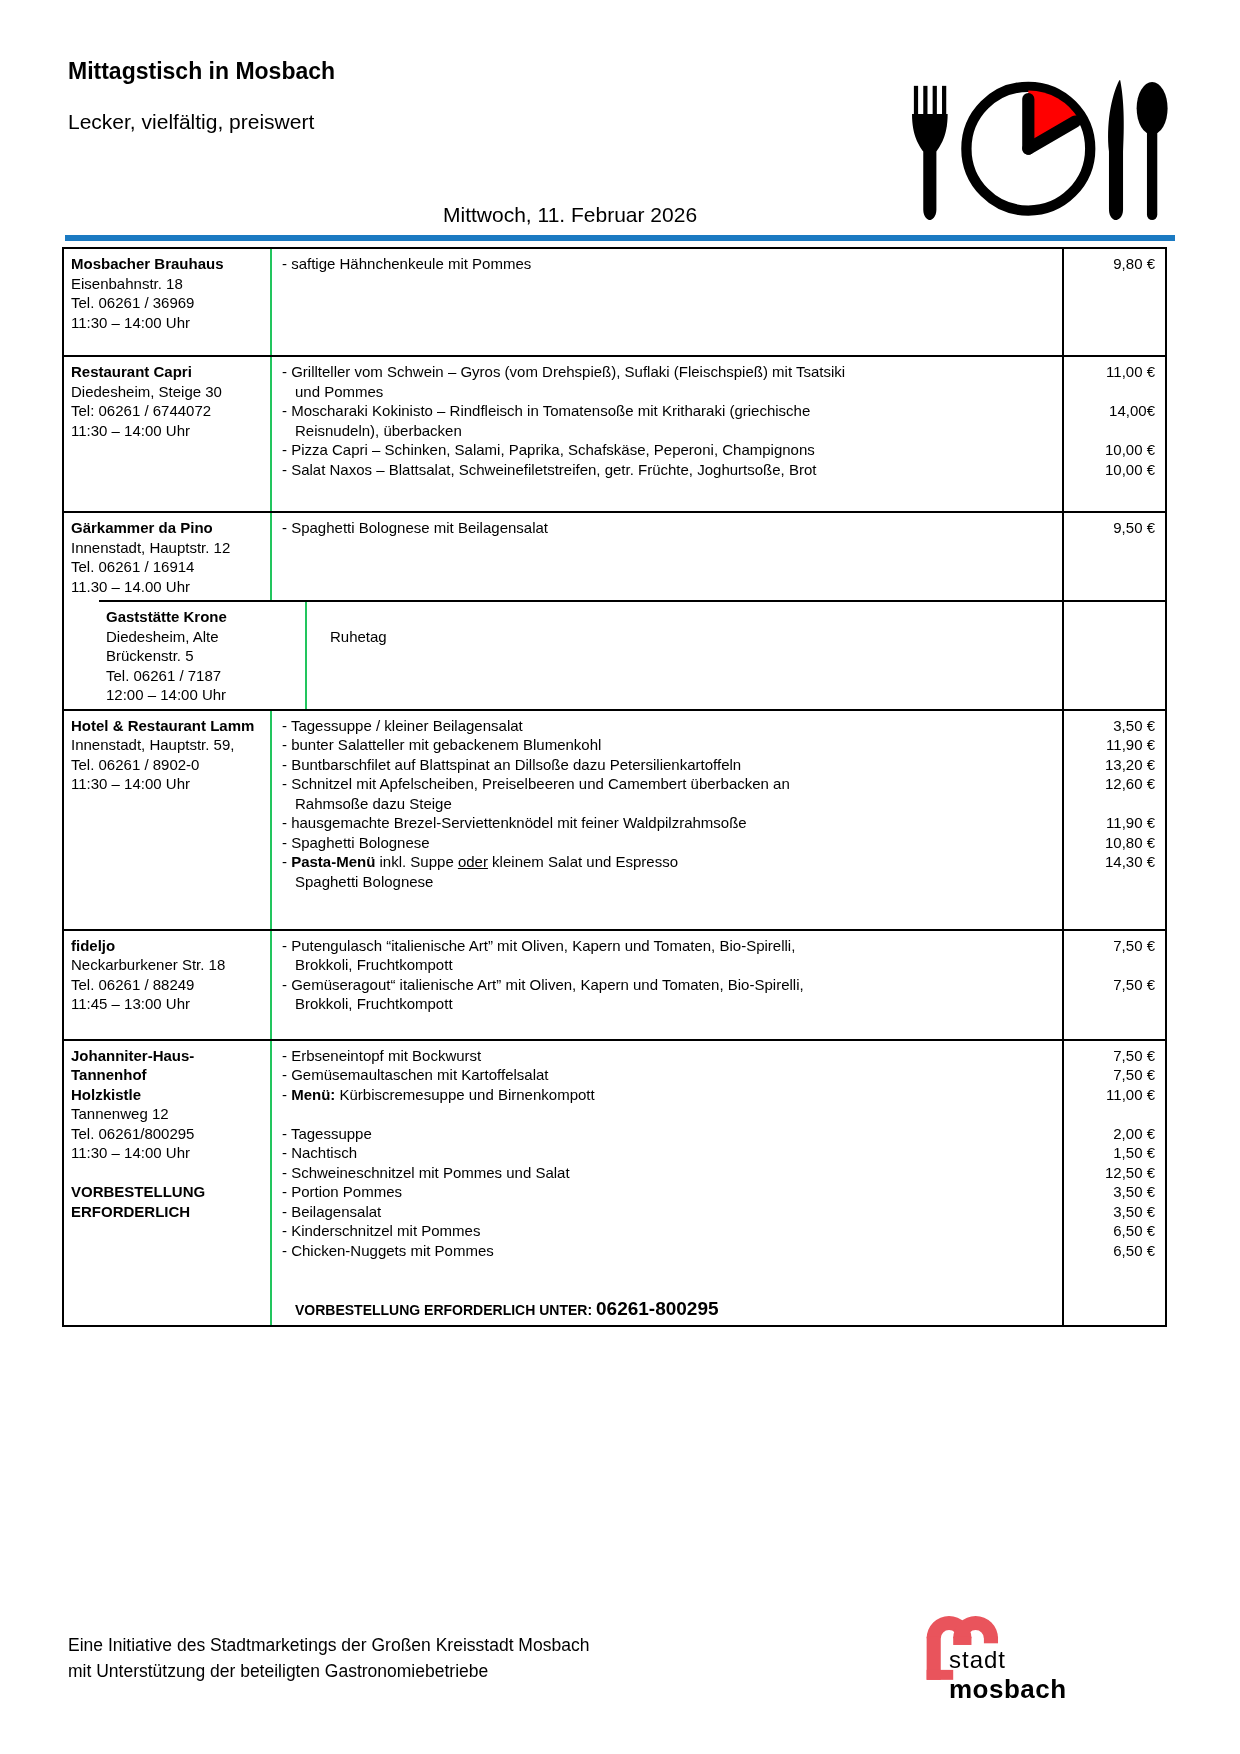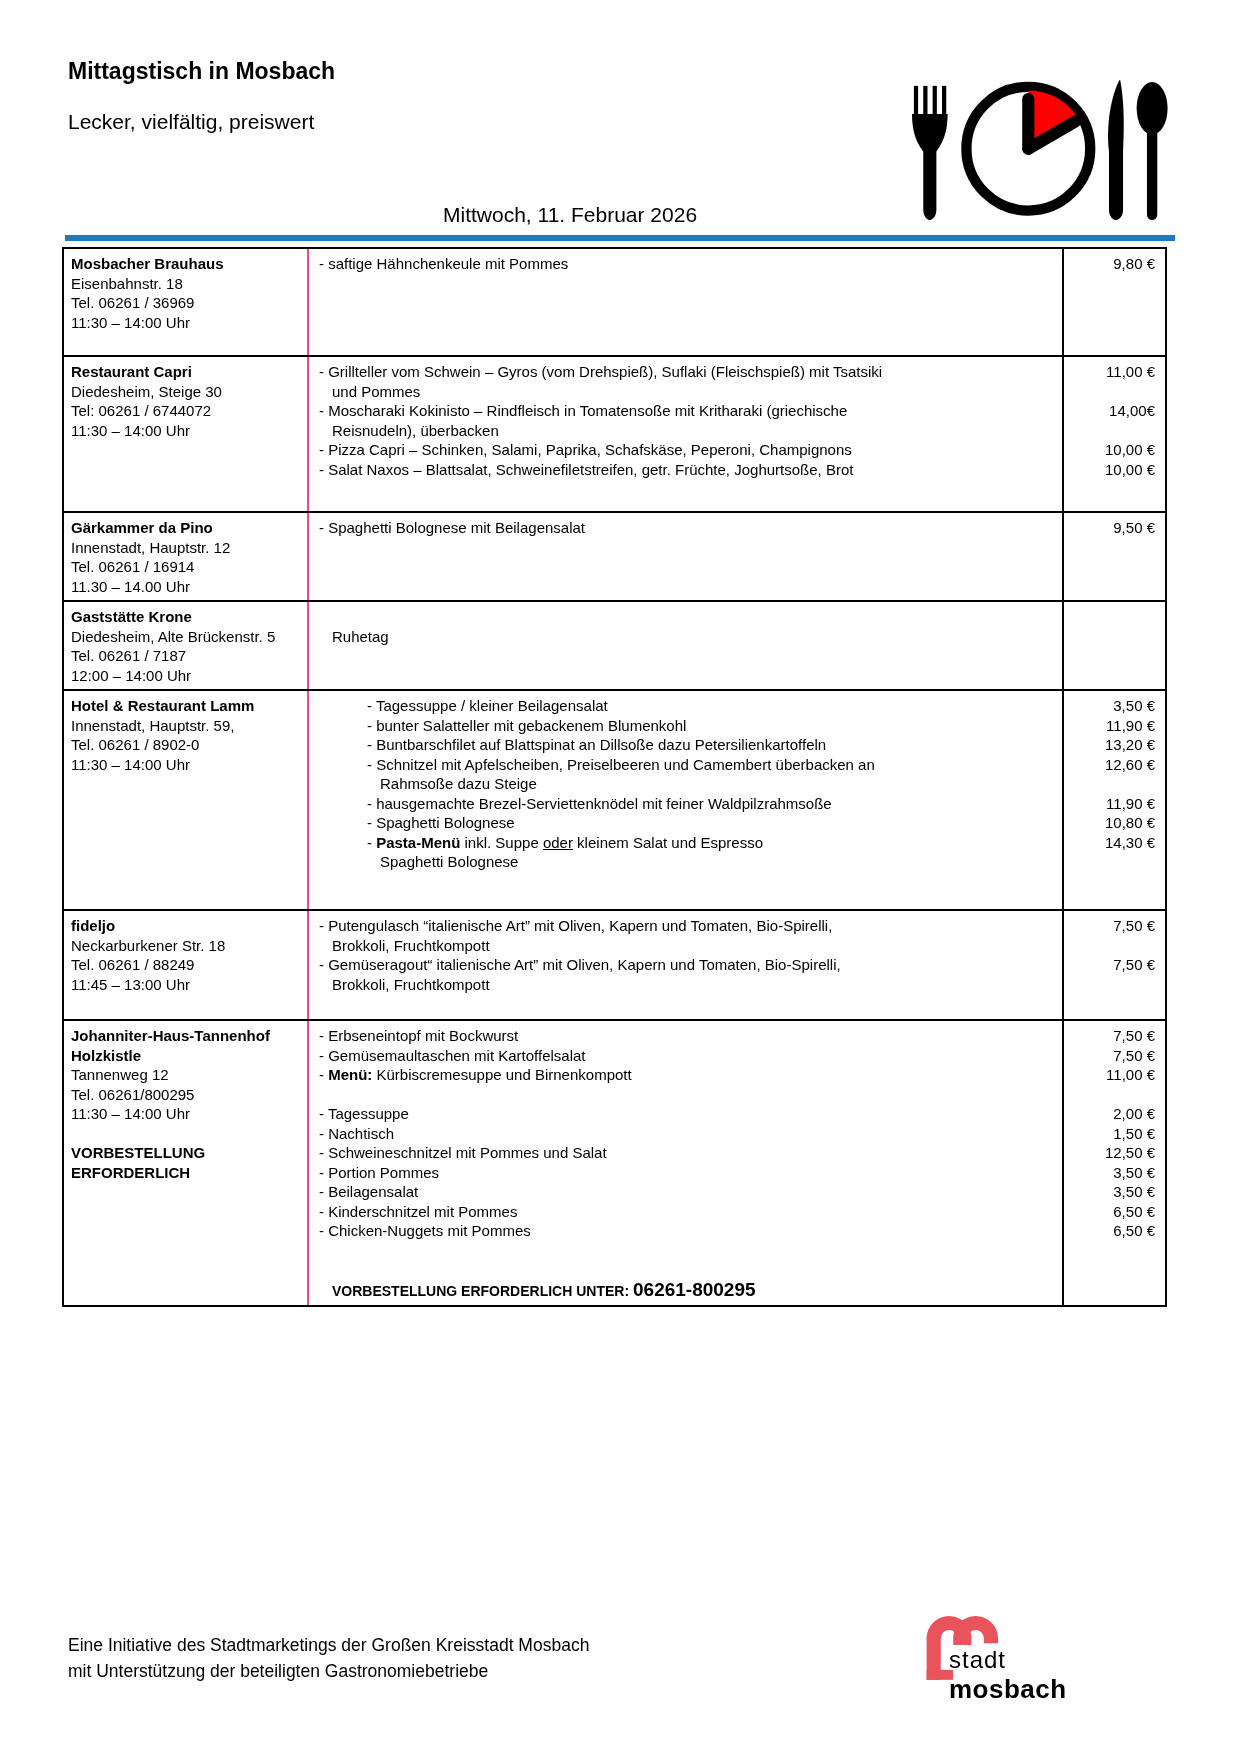--- a/index.html
+++ b/index.html
@@ -21,21 +21,21 @@
 
   
   #menu-table{
     left:62px;top:247px;width:1105px;
     border:2px solid #000;
     box-sizing:border-box;
   }
   .row{display:flex;box-sizing:border-box;}
   .row + .row{border-top:2px solid #000;}
   .cell{box-sizing:border-box;padding-top:5px;padding-bottom:4px;font-size:15px;line-height:19.5px;}
-  .c1{width:245px;padding-left:7px;padding-right:12px;border-right:2px solid #ec4899;}
+  .c1{width:208px;padding-left:7px;padding-right:12px;border-right:2px solid #22c55e;}
   .c2{flex:1;padding-left:10px;padding-right:6px;}
   .c3{width:103px;border-left:2px solid #000;text-align:right;padding-right:10px;padding-left:2px;}
   .b{font-weight:bold;}
   .u{text-decoration:underline;}
   .lg{font-size:19px;margin-top:28px;}
   .sm{font-size:14px;}
   .rline{white-space:pre-wrap;}
   .item{padding-left:13px;}
   .item .line.first{text-indent:-13px;}
   .gapline{height:19.5px;}
@@ -135,39 +135,39 @@
       </div>
       <div class="cell c2">
         <div class="item">
           <div class="line first">- <span>Spaghetti Bolognese mit Beilagensalat</span></div>
         </div>
       </div>
       <div class="cell c3">
         <div class="pblock" style="height: 19.5px;">9,50 €</div>
       </div>
     </div>
-    <div class="row" style="min-height: 85px;">
+    <div class="row" style="min-height: 85px; margin-left: 35px;">
       <div class="cell c1">
         <div class="rline b">Gaststätte Krone</div>
         <div class="rline">Diedesheim, Alte Brückenstr. 5</div>
         <div class="rline">Tel. 06261 / 7187</div>
         <div class="rline">12:00 – 14:00 Uhr</div>
       </div>
       <div class="cell c2">
         <div class="gapline"></div>
         <div class="item">
           <div class="line"><span>Ruhetag</span></div>
         </div>
       </div>
       <div class="cell c3">
         <div class="gapline"></div>
         <div class="pblock" style="height: 19.5px;"></div>
       </div>
     </div>
-    <div class="row" style="min-height: 220px; gap: 48px;">
+    <div class="row" style="min-height: 220px;">
       <div class="cell c1">
         <div class="rline b">Hotel &amp; Restaurant Lamm</div>
         <div class="rline">Innenstadt, Hauptstr. 59,</div>
         <div class="rline">Tel. 06261 / 8902-0</div>
         <div class="rline">11:30 – 14:00 Uhr</div>
       </div>
       <div class="cell c2">
         <div class="item">
           <div class="line first">- <span>Tagessuppe / kleiner Beilagensalat</span></div>
         </div>

